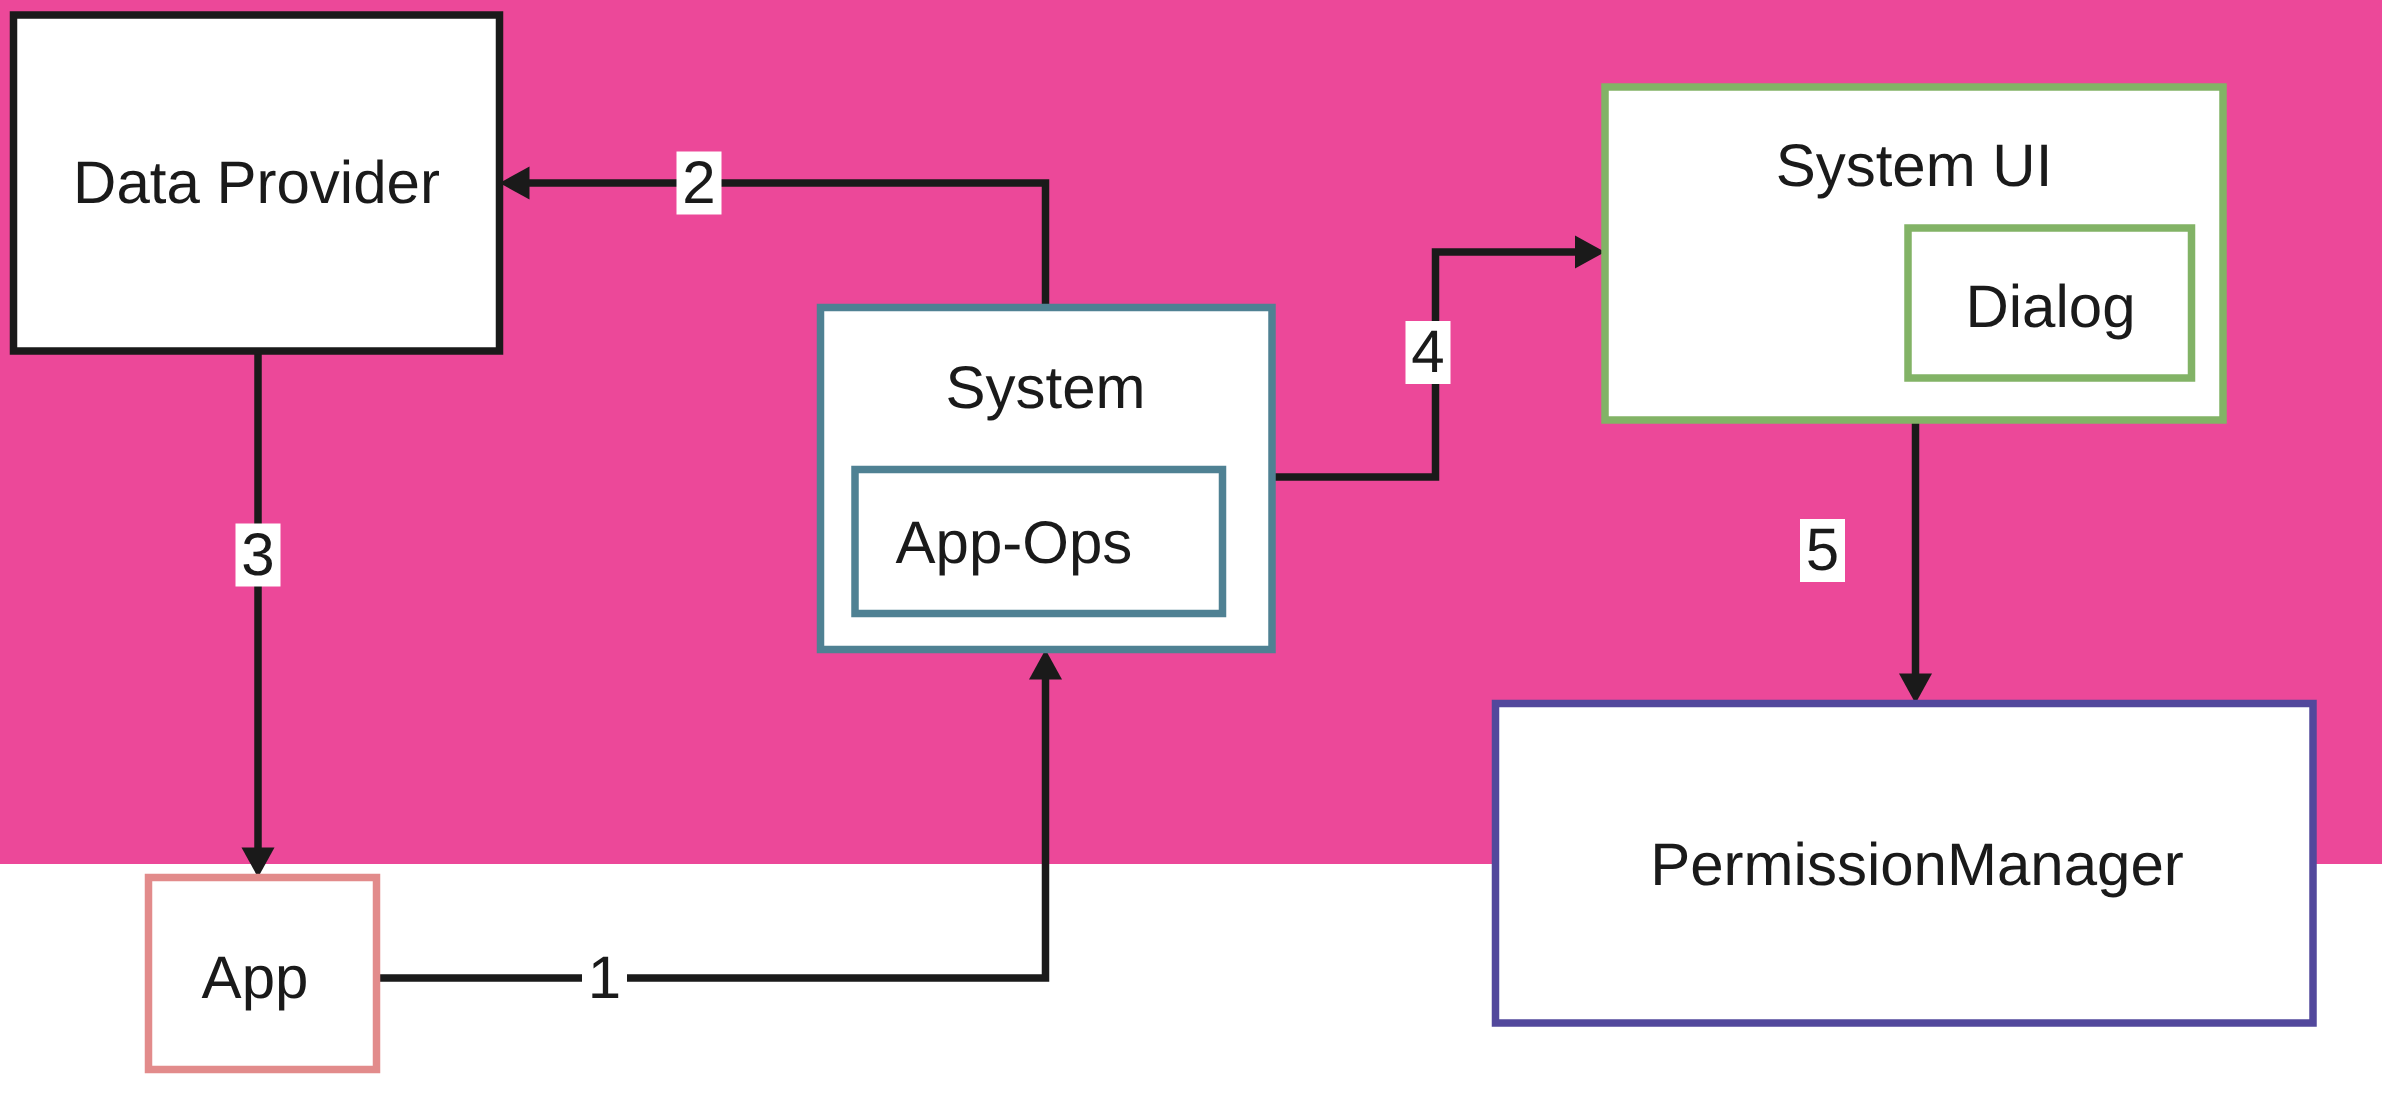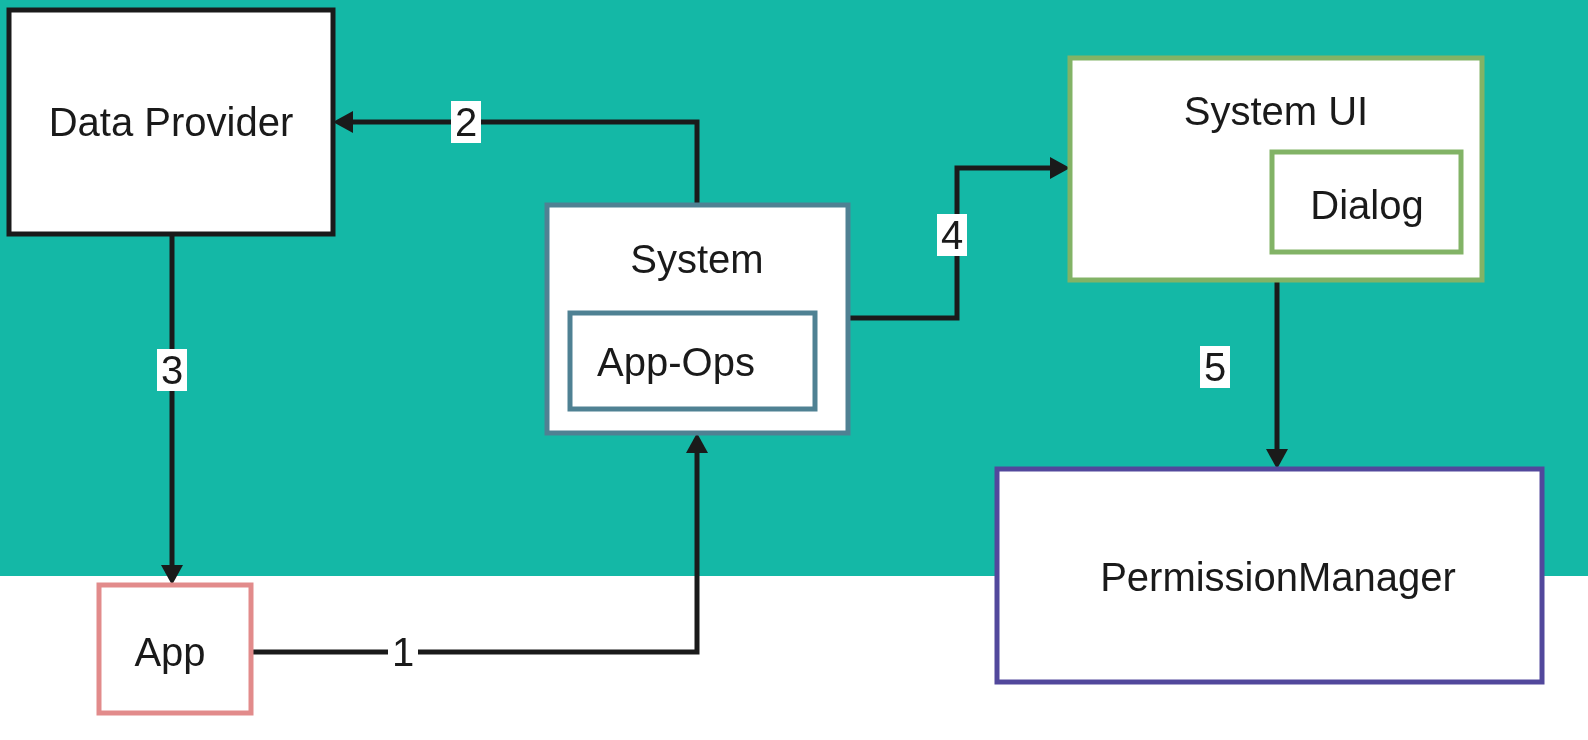--- a/index.html
+++ b/index.html
@@ -10,21 +10,21 @@
   body {
     width: 1588px;
     height: 740px;
     font-family: "Liberation Sans", sans-serif;
     overflow: hidden;
   }
   #diagram-root {
     position: relative;
     width: 1588px;
     height: 576px;
-    background: #14b8a6;
+    background: #ec4899;
   }
   svg.diagram {
     display: block;
     width: 1588px;
     height: 740px;
   }
 </style>
 </head>
 <body>
 

